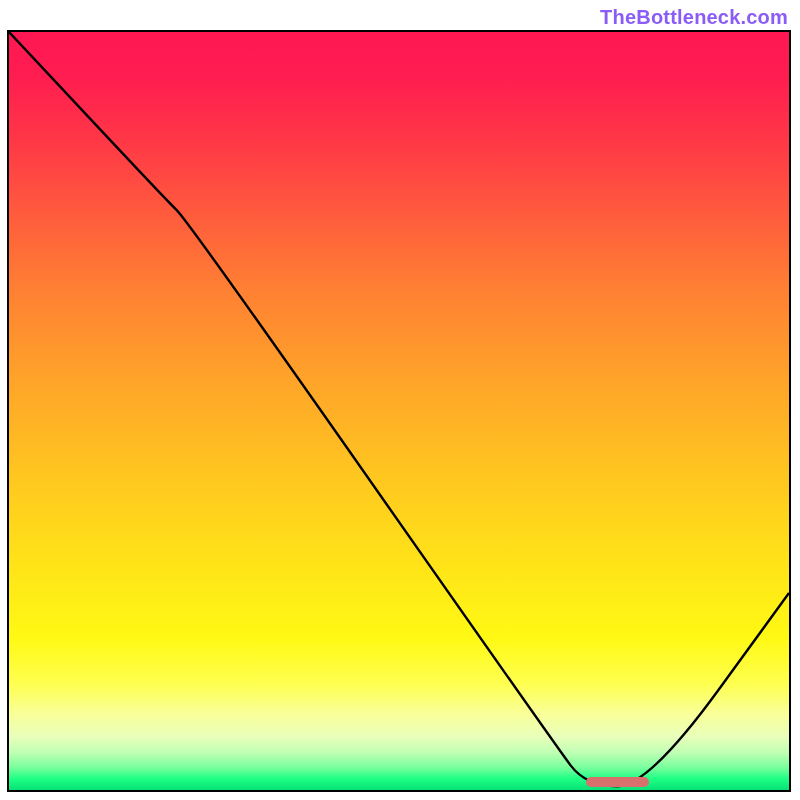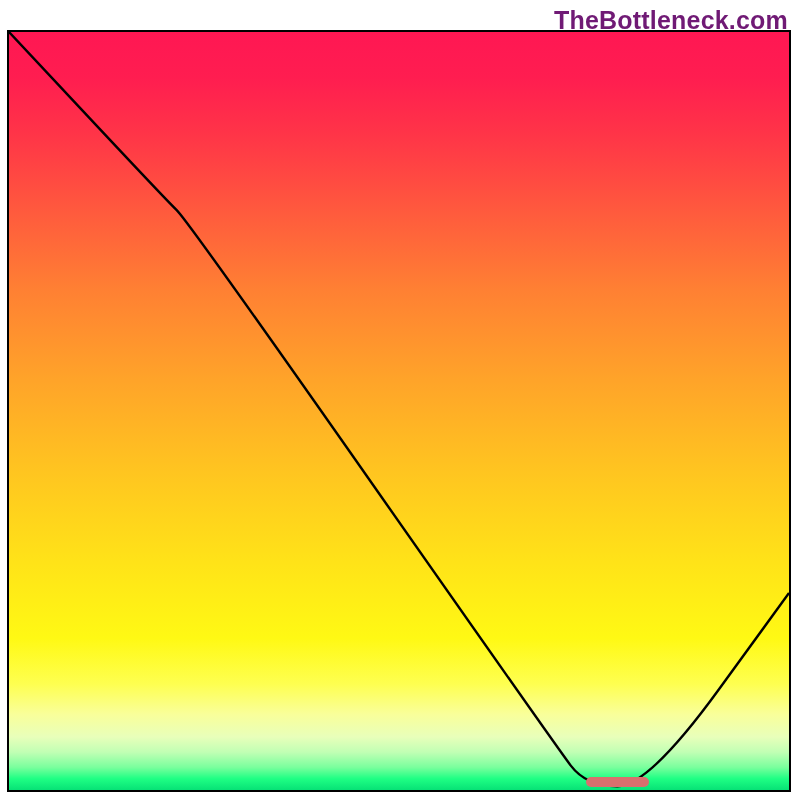--- a/index.html
+++ b/index.html
@@ -53,23 +53,23 @@
   .marker {
     position: absolute;
     height: 10px;
     border-radius: 5px;
     background: #d8706e;
   }
   .watermark {
     position: absolute;
     top: 6px;
     right: 12px;
-    font-size: 25px;
+    font-size: 20px;
     font-weight: 600;
-    color: #701a75;
+    color: #8b5cf6;
     letter-spacing: 0.2px;
   }
 </style>
 </head>
 <body>
 
 <div class="watermark">TheBottleneck.com</div>
 
 <div class="frame">
 

